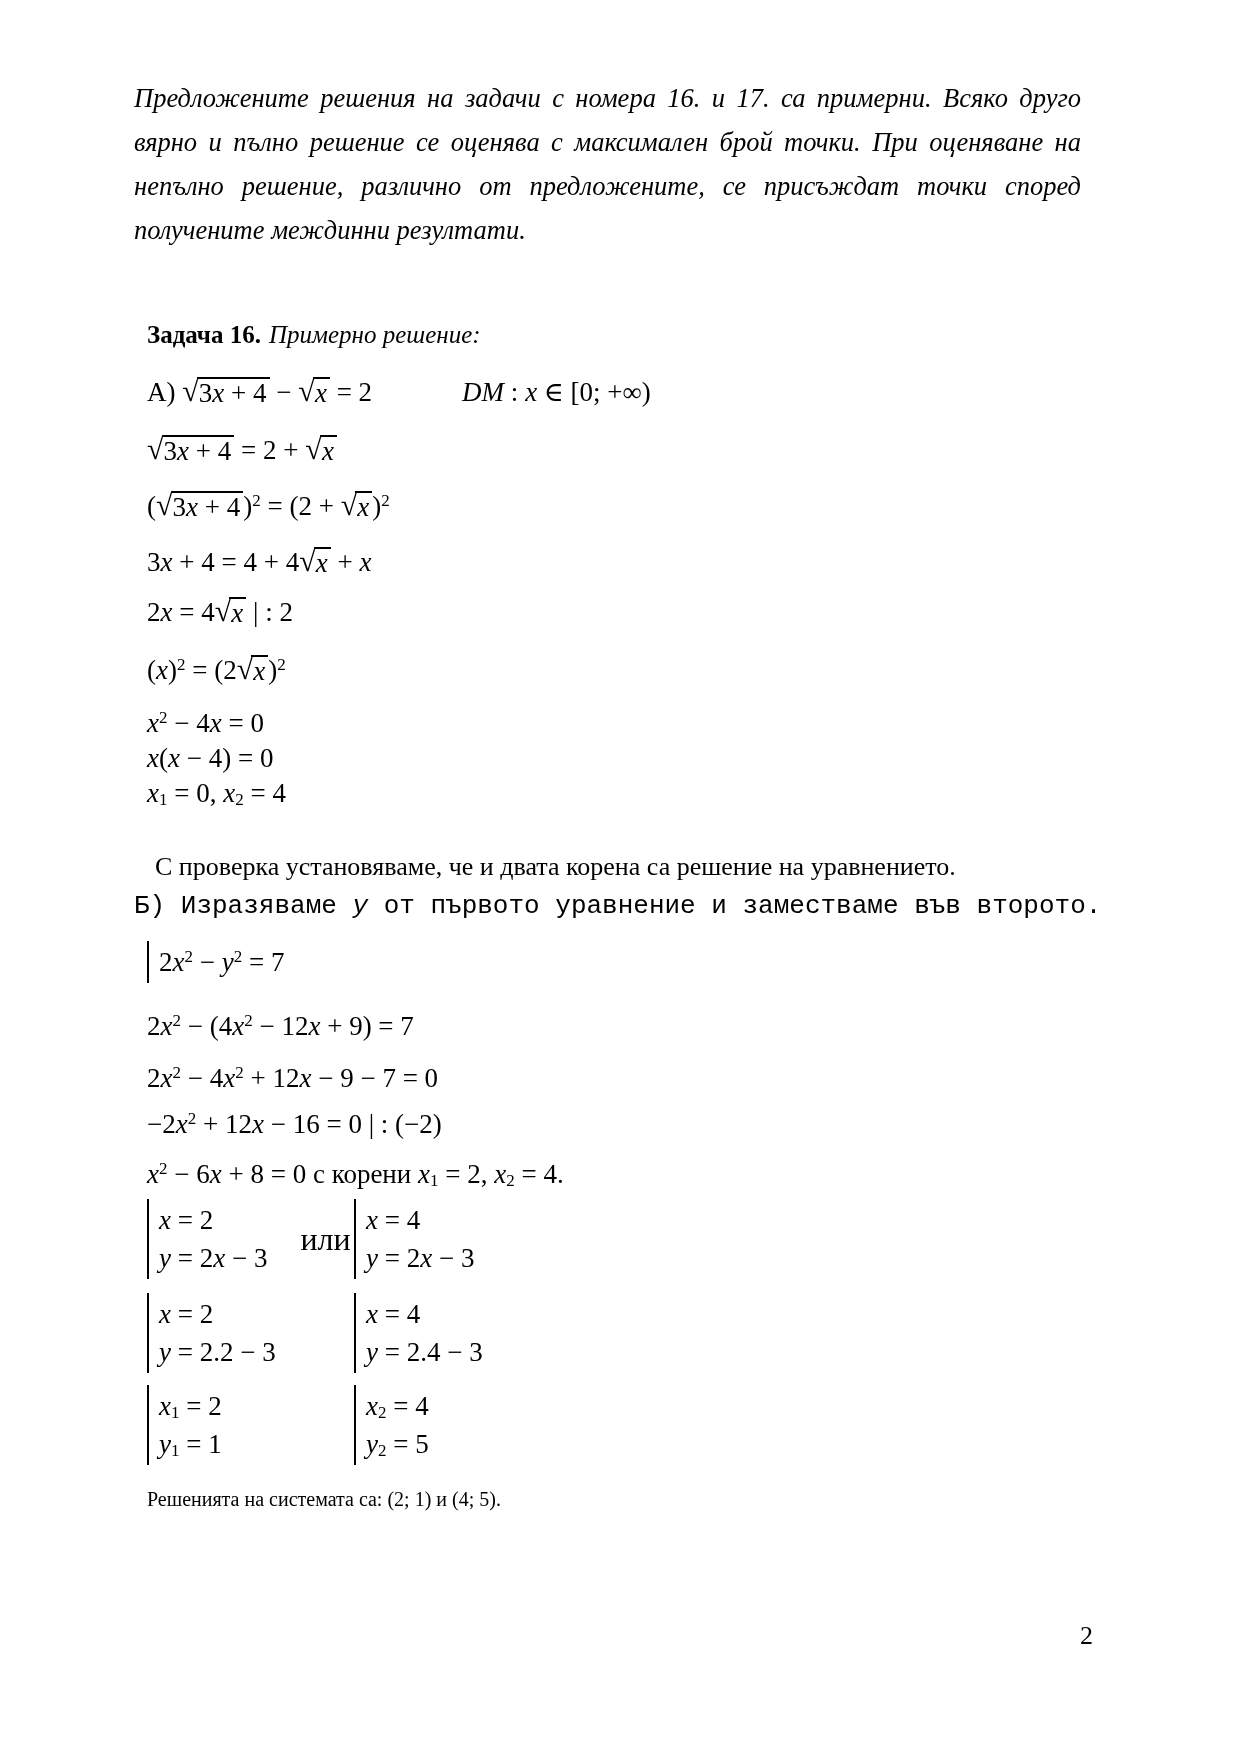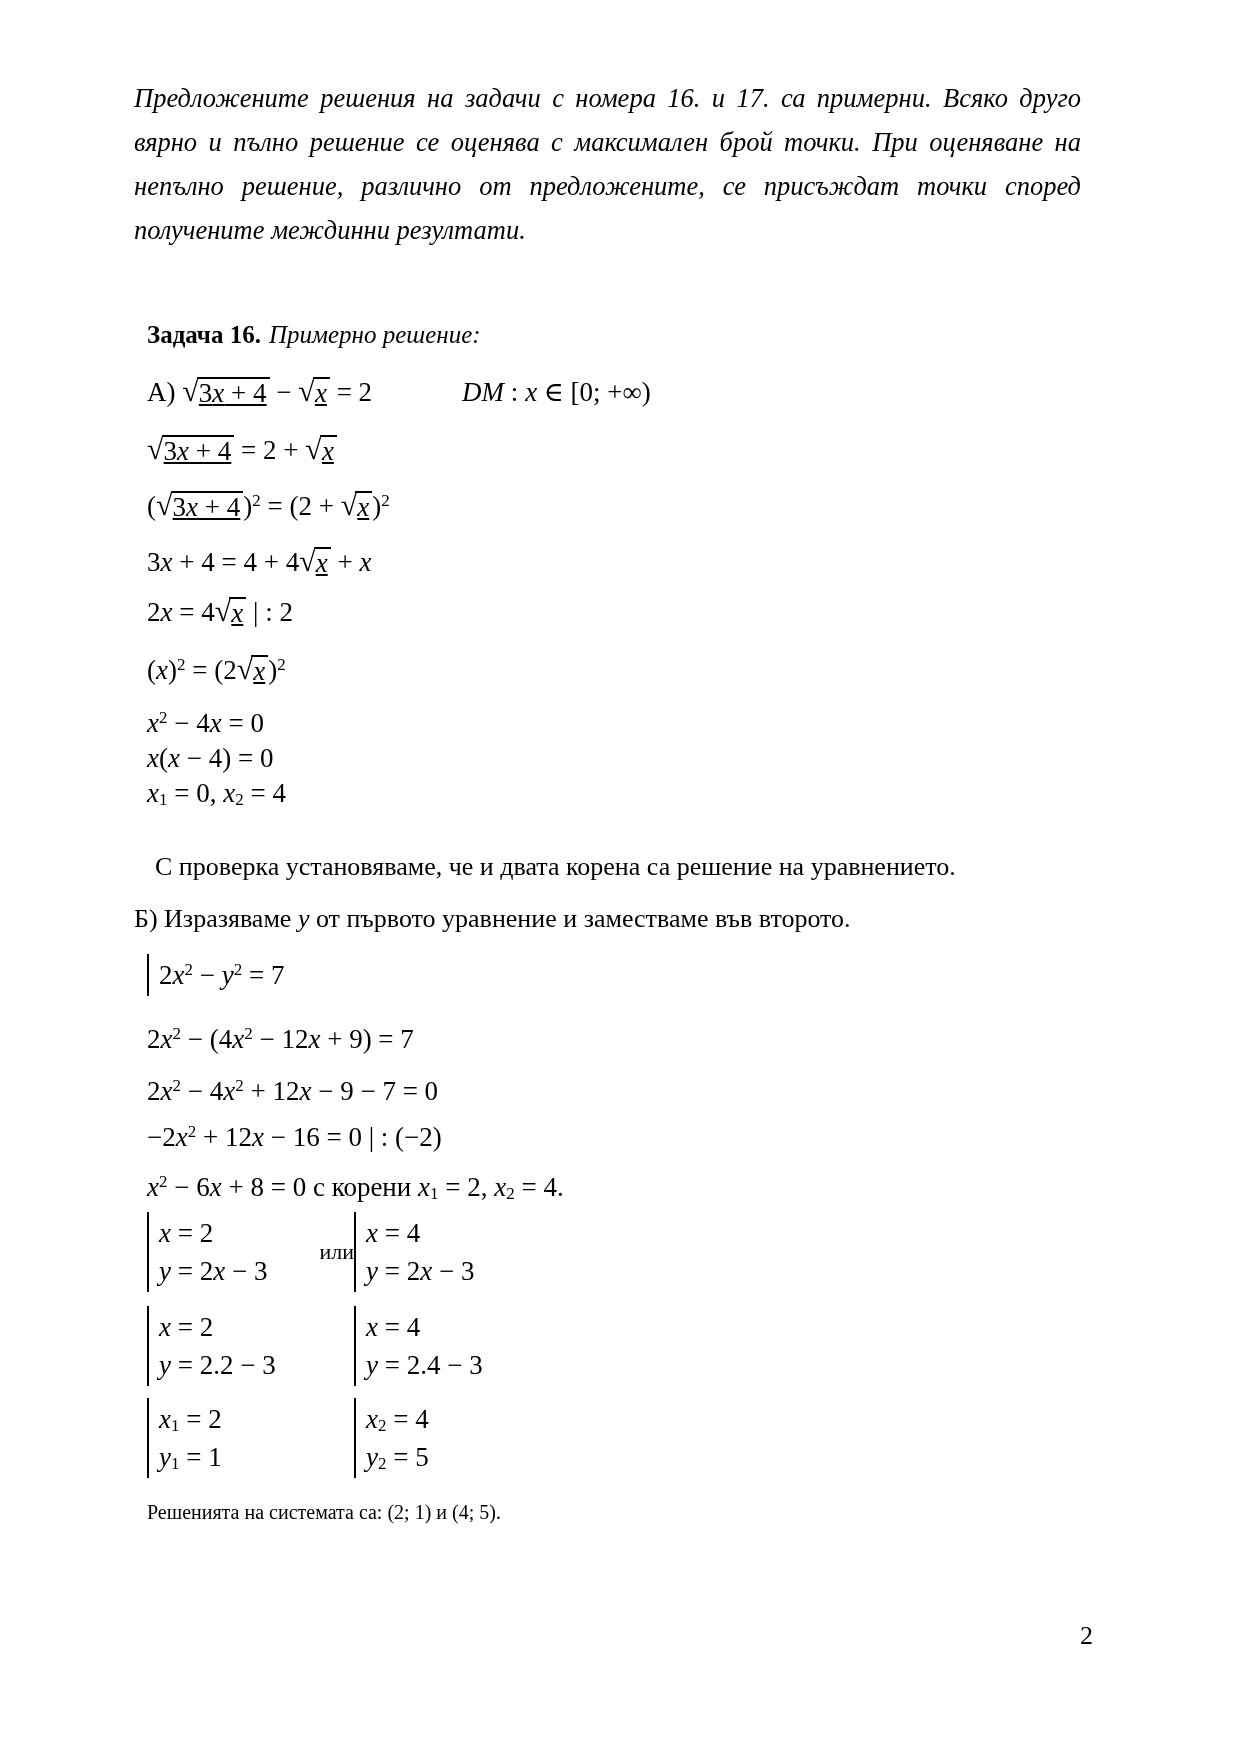--- a/index.html
+++ b/index.html
@@ -18,33 +18,33 @@
 
   .mline { margin-left:13px; font-size:27px; white-space:nowrap; }
   .mline i, .mrow i, .textline i { font-style:italic; }
 
   sup,sub { font-size:17px; line-height:0; }
   sup { vertical-align:0.55em; }
   sub { vertical-align:-0.18em; }
 
   .sqrt { display:inline-flex; align-items:flex-start; white-space:nowrap; }
   .rad { font-size:1.12em; line-height:0.98; }
-  .radicand { line-height:1.1; border-top:2px solid #000; margin-left:-2px; padding:0 3px 0 2px;text-decoration:underline; }
+  .radicand { line-height:1.1; border-top:2px solid #000; margin-left:-2px; padding:0 3px 0 2px; }
   .hgap { display:inline-block; }
 
   .textline { font-size:26px; }
   .check { margin-top:40px; margin-left:21px; line-height:34px; }
-  .bhead { margin-top:18px; line-height:34px; }
+  .bhead { margin-top:5px; line-height:34px;font-family:Liberation Mono, monospace; }
 
   .sys { display:inline-block; border-left:2px solid #000; padding:2px 0 2px 10px; }
   .sys .mrow { font-size:27px; line-height:38px; white-space:nowrap; }
   .sysblock { margin-left:13px; }
   .syspair { display:flex; align-items:center; margin-left:13px; }
   .syspair .sysleft { width:150px; }
-  .or { width:57px; text-align:right; font-size:22px; }
+  .or { width:57px; text-align:center; font-size:32px; }
 
   .conclusion { margin-top:14px; line-height:40px; font-size:20px; }
   .pagenum { position:absolute; top:1621px; right:148px; font-size:26px; }
 </style>
 </head>
 <body>
 
 <div class="page">
   <div class="content">
 

